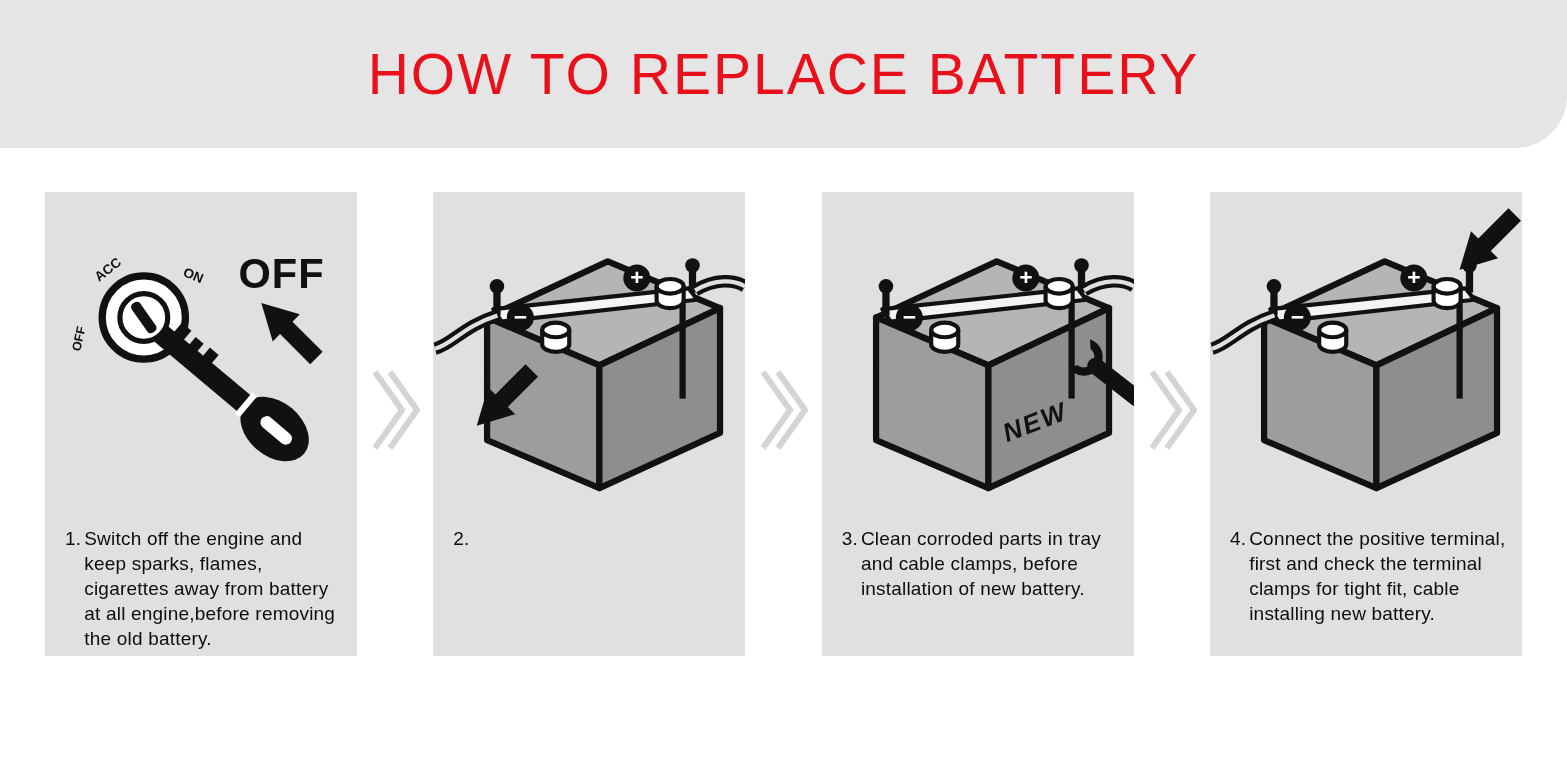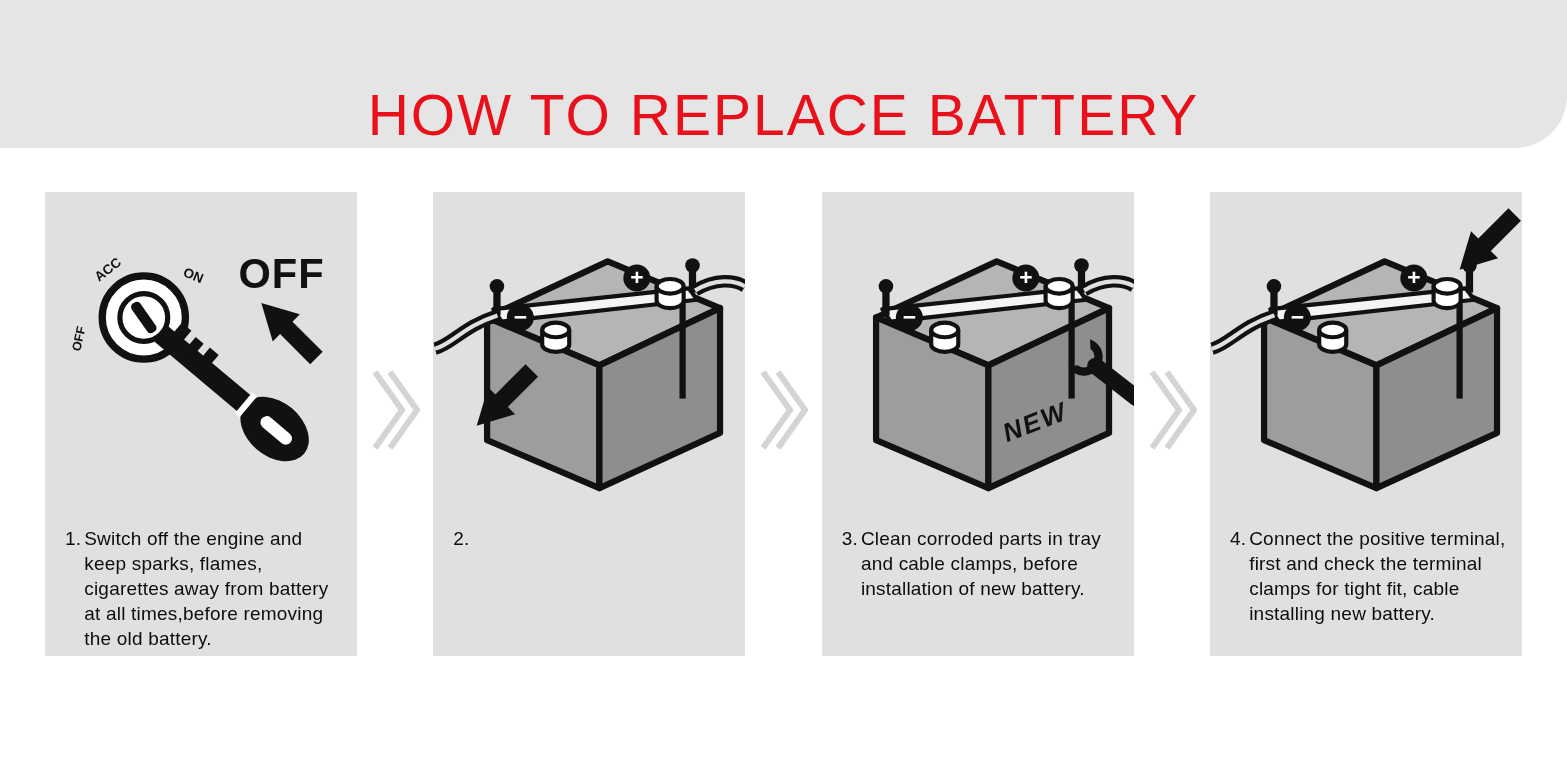--- a/index.html
+++ b/index.html
@@ -3,21 +3,21 @@
 <meta charset="utf-8">
 <style>
   html,body{margin:0;padding:0;}
   body{
     width:1567px;height:766px;background:#ffffff;overflow:hidden;
     font-family:"Liberation Sans",sans-serif;
   }
   .header{
     width:100%;height:148px;background:#e5e5e5;
     border-radius:0 0 52px 0;
-    display:flex;align-items:flex-end;justify-content:center;
+    display:flex;align-items:center;justify-content:center;
   }
   .title{
     color:#e8111b;font-size:57px;letter-spacing:2px;font-weight:500;
   }
   .row{
     display:flex;justify-content:space-between;align-items:flex-start;
     margin:44px 45px 0 45px;
   }
   .panel{
     width:312px;height:464px;background:#e0e0e0;box-sizing:border-box;
@@ -67,21 +67,21 @@
           <rect x="103" y="-13" width="6" height="26" fill="#ffffff"></rect>
           <rect x="126" y="-6" width="36" height="12" rx="6" fill="#ffffff"></rect>
         </g>
 
         <text x="186" y="84" font-size="40" font-weight="bold" letter-spacing="1" fill="#111">OFF</text>
         <polygon transform="translate(208,98)" points="0,0 37,11 30,18 59,47 47,59 18,30 11,37" fill="#111"></polygon>
       </svg>
     </div>
     <div class="caption">
       <span class="num">1.</span>
-      <span class="txt">Switch off the engine and keep sparks, flames, cigarettes away from battery at all times,before removing the old battery.</span>
+      <span class="txt">Switch off the engine and keep sparks, flames, cigarettes away from battery at all engine,before removing the old battery.</span>
     </div>
   </div>
 
   <div class="sep">
     <svg width="50" height="96" viewBox="0 0 50 96">
       <polyline points="5,10 32,48 5,86" fill="none" stroke="#d4d4d4" stroke-width="6"></polyline>
       <polyline points="20,10 47,48 20,86" fill="none" stroke="#d4d4d4" stroke-width="6"></polyline>
     </svg>
   </div>
 

